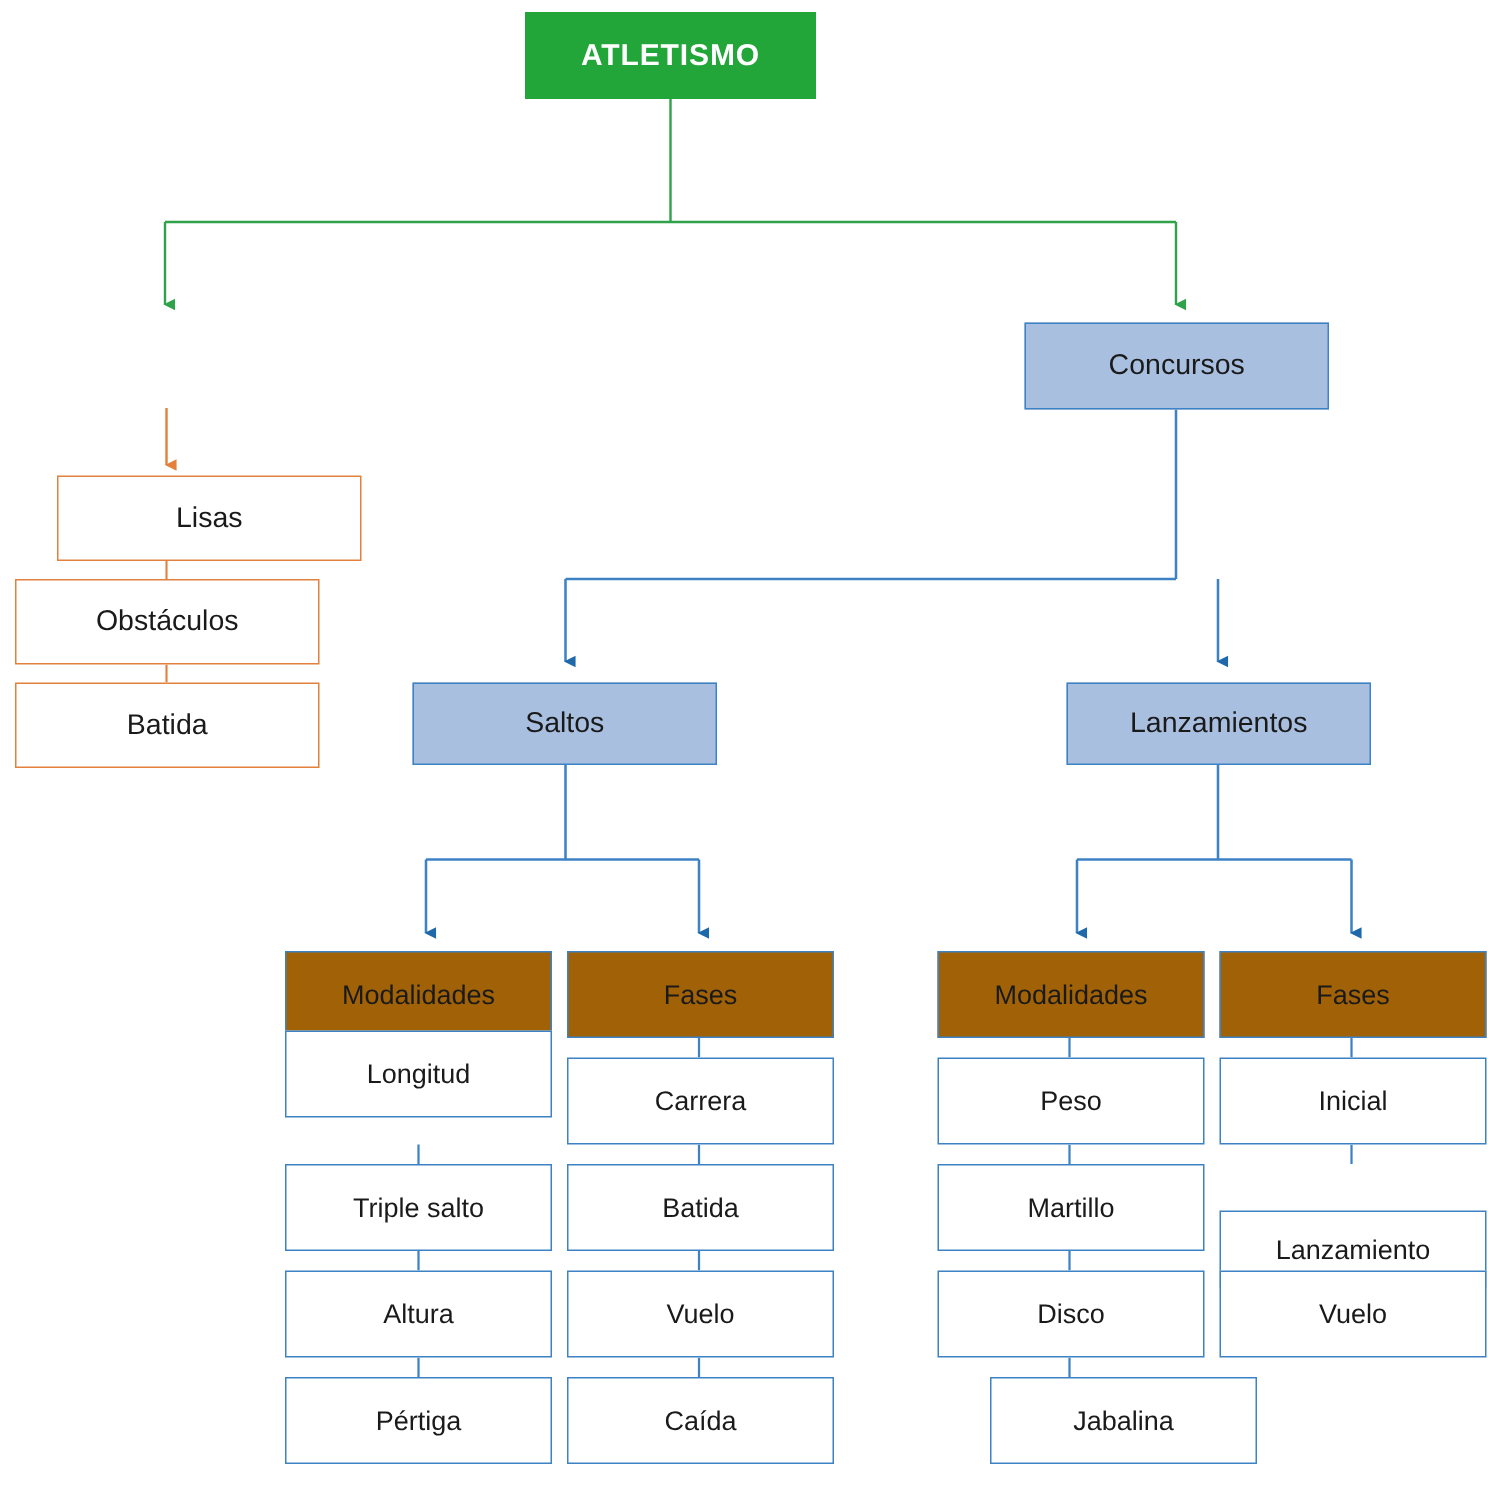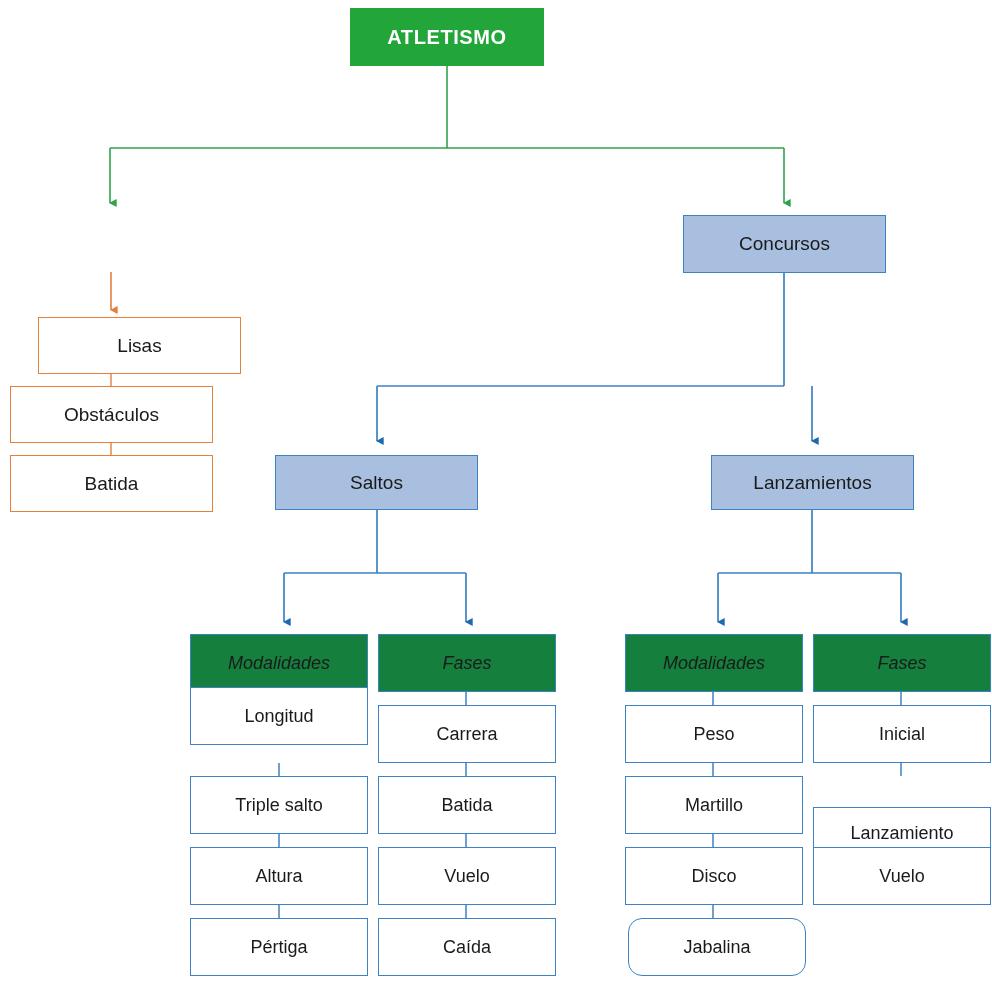--- a/index.html
+++ b/index.html
@@ -48,24 +48,23 @@
     background:#a9bfdf;
     border:1px solid #3c82c4;
     font-size:19px;
   }
   .blue-sub{
     background:#a9bfdf;
     border:1px solid #3c82c4;
     font-size:19px;
   }
   .blue-col-head{
-    background:#15803d;
+    background:#a16207;
     border:1px solid #3c82c4;
     font-size:18px;
-    font-style:italic;
   }
   .blue-item{
     background:#ffffff;
     border:1px solid #3c82c4;
     font-size:18px;
   }
 </style>
 </head>
 <body>
 
@@ -169,20 +168,20 @@
   <div class="node blue-col-head" style="left:378px;top:634px;width:178px;height:58px;">Fases</div>
   <div class="node blue-item" style="left:378px;top:705px;width:178px;height:58px;">Carrera</div>
   <div class="node blue-item" style="left:378px;top:776px;width:178px;height:58px;">Batida</div>
   <div class="node blue-item" style="left:378px;top:847px;width:178px;height:58px;">Vuelo</div>
   <div class="node blue-item" style="left:378px;top:918px;width:178px;height:58px;">Caída</div>
 
   <div class="node blue-col-head" style="left:625px;top:634px;width:178px;height:58px;">Modalidades</div>
   <div class="node blue-item" style="left:625px;top:705px;width:178px;height:58px;">Peso</div>
   <div class="node blue-item" style="left:625px;top:776px;width:178px;height:58px;">Martillo</div>
   <div class="node blue-item" style="left:625px;top:847px;width:178px;height:58px;">Disco</div>
-  <div class="node blue-item" style="left:628px;top:918px;width:178px;height:58px;border-radius:14px;">Jabalina</div>
+  <div class="node blue-item" style="left:660px;top:918px;width:178px;height:58px;">Jabalina</div>
 
   <div class="node blue-col-head" style="left:813px;top:634px;width:178px;height:58px;">Fases</div>
   <div class="node blue-item" style="left:813px;top:705px;width:178px;height:58px;">Inicial</div>
   <div class="node blue-item" style="left:813px;top:776px;width:178px;height:52px;margin-top:31px;">Lanzamiento</div>
   <div class="node blue-item" style="left:813px;top:847px;width:178px;height:58px;">Vuelo</div>
 
 </div>
 
 </body></html>

